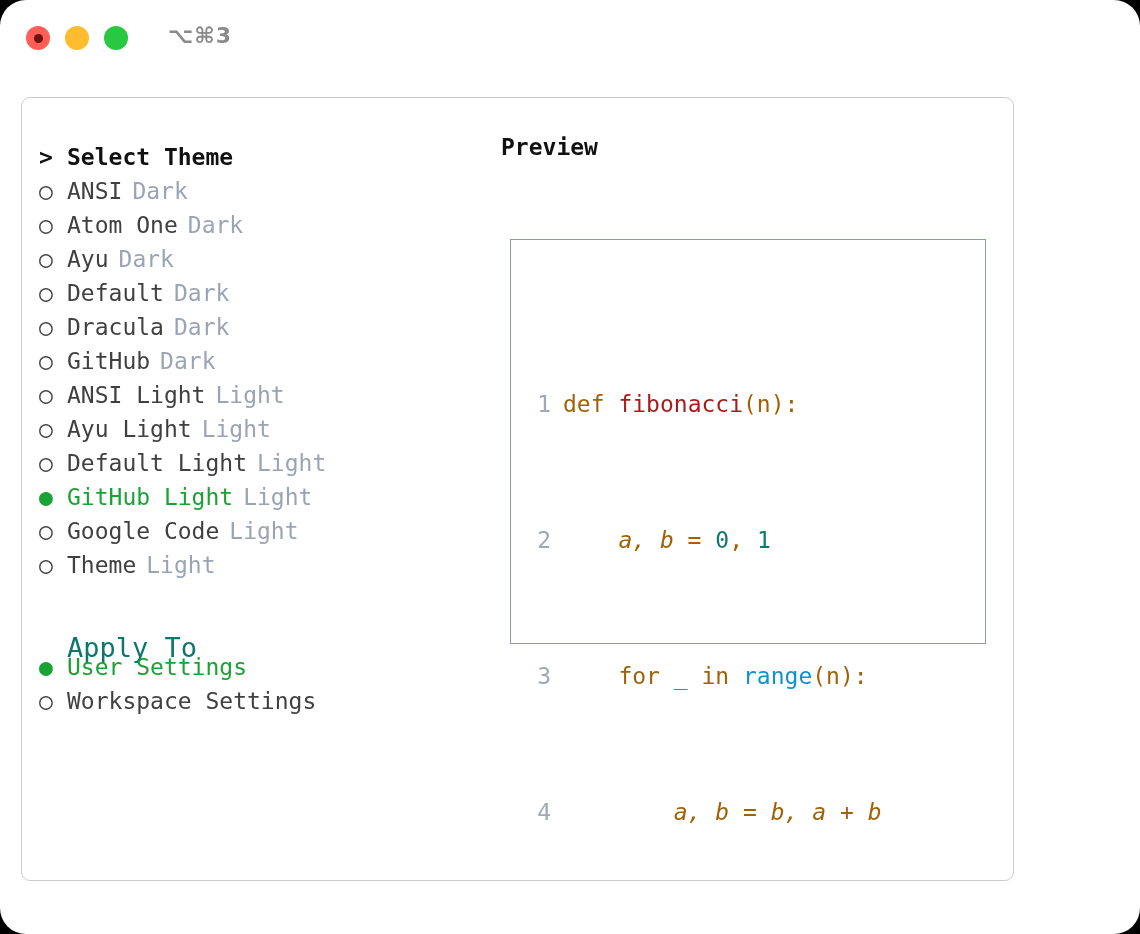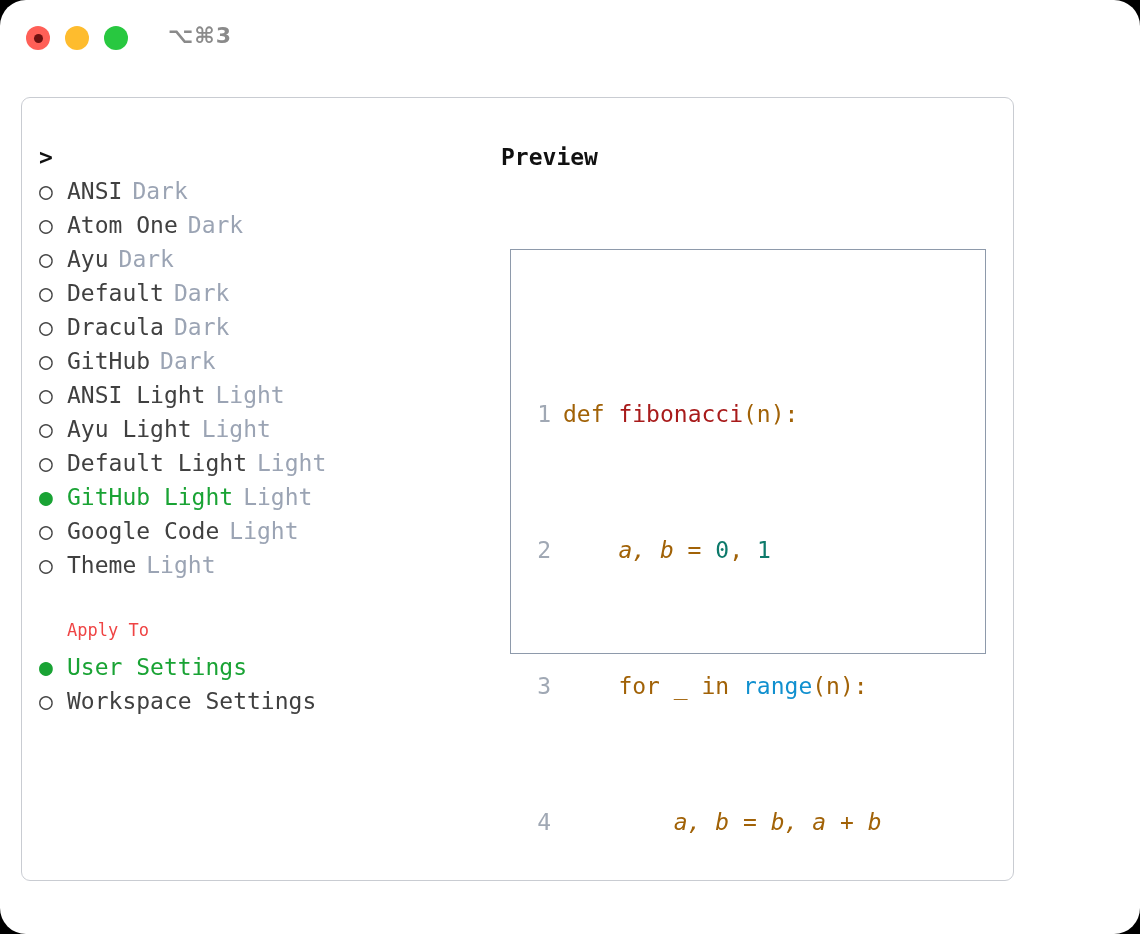--- a/index.html
+++ b/index.html
@@ -104,38 +104,39 @@
     color: #111111;
     font-size: 23px;
   }
   .item-name { color: #404040; }
   .item-name.selected { color: #19a334; }
   .item-tag {
     color: #9ba4b4;
     margin-left: 10px;
   }
   .subheading {
-    color: #ef4444;
-    font-size: 17px;
+    color: #0f766e;
+    font-size: 27px;
+    margin-top: 12px;
   }
 
   .spacer-row { height: 34px; }
 
   .hint {
     margin-top: 20px;
     font-size: 23px;
     line-height: 34px;
     color: #9ba4b4;
     width: 400px;
   }
 
   
   .right-col {
     position: absolute;
-    left: 479px; top: 46px;
+    left: 479px; top: 36px;
     width: 500px;
   }
   .preview-title {
     font-size: 23px;
     font-weight: bold;
     color: #111111;
     margin-bottom: 0;
   }
   .preview-box {
     position: absolute;
@@ -183,20 +184,21 @@
     <div class="shortcut">⌥⌘3</div>
   </div>
 
   <div class="panel">
     <div class="columns">
 
       <div class="left-col">
 
         <div class="list-line">
           <span class="marker arrow">&gt;</span>
+          <span class="heading">Select Theme</span>
         </div>
 
         <div class="list-line">
           <span class="marker">○</span>
           <span class="item-name">ANSI</span>
           <span class="item-tag">Dark</span>
         </div>
 
         <div class="list-line">
           <span class="marker">○</span>

